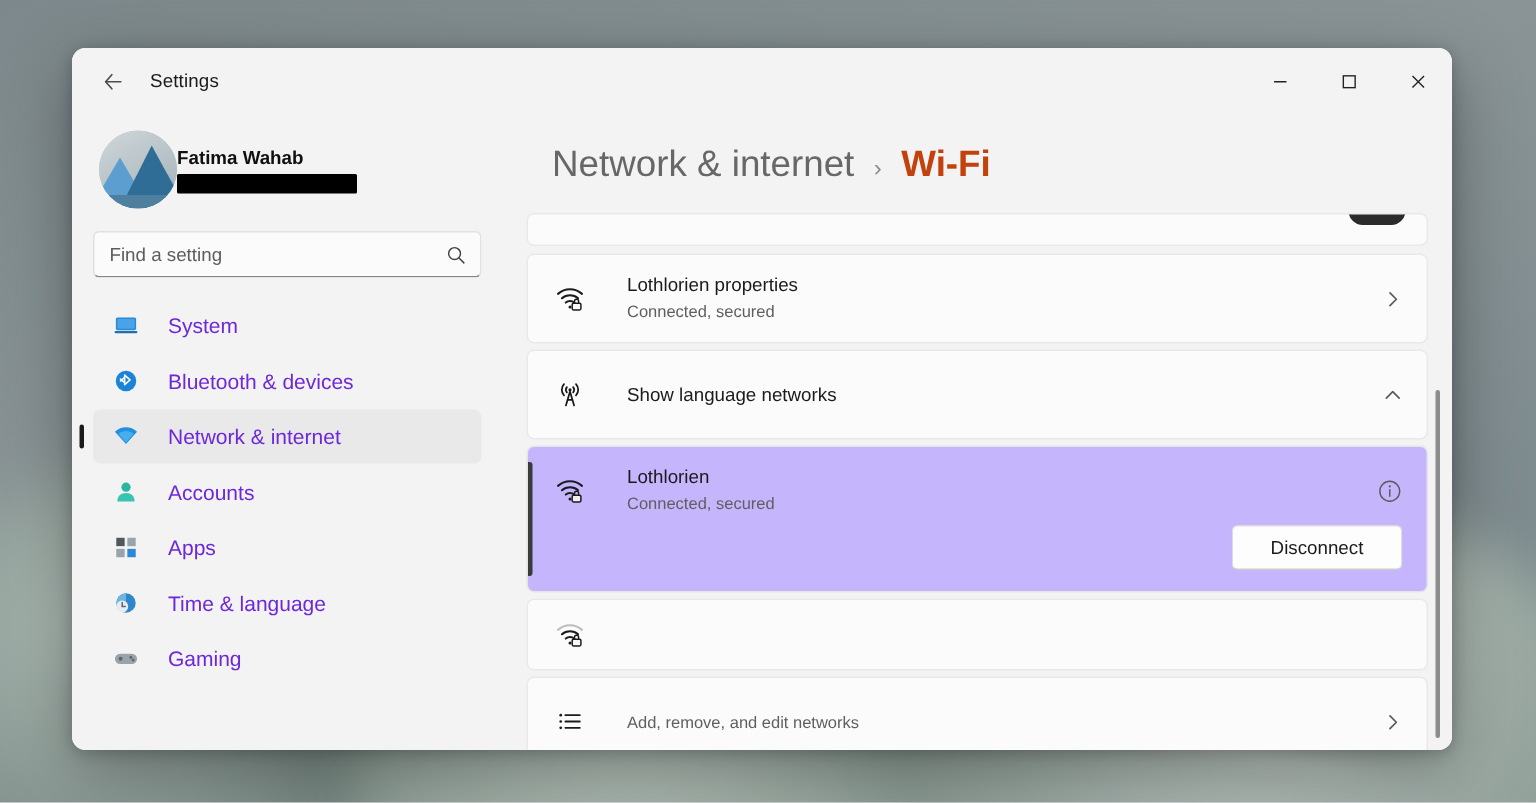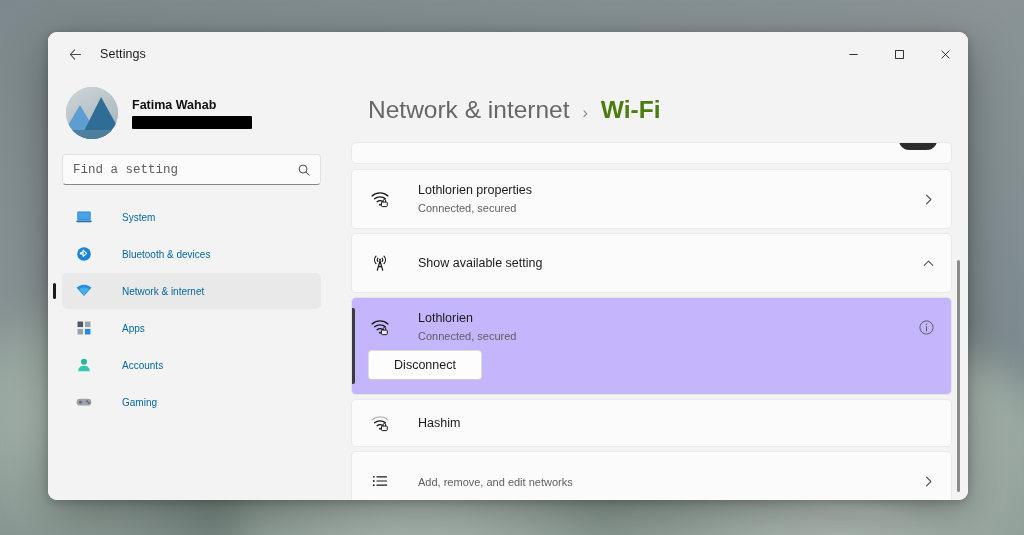--- a/index.html
+++ b/index.html
@@ -120,21 +120,21 @@
   .avatar .sky { position:absolute; inset:0;
     background: linear-gradient(150deg,#cfd6d8 0%, #b6c2c7 55%, #9fb0b8 100%); }
   .avatar .mtn1 { position:absolute; left:-6px; bottom:0; width:40px; height:34px;
     background:#5b9ecf; clip-path: polygon(50% 0, 100% 100%, 0 100%); }
   .avatar .mtn2 { position:absolute; left:14px; bottom:0; width:44px; height:42px;
     background:#2f6d96; clip-path: polygon(48% 0, 100% 100%, 0 100%); }
   .avatar .mtn3 { position:absolute; right:-8px; bottom:0; width:30px; height:24px;
     background:#7fa9c4; clip-path: polygon(50% 0, 100% 100%, 0 100%); }
   .avatar .base { position:absolute; left:0; right:0; bottom:0; height:9px;
     background:#4e7f9e; }
-  .acct-text { margin-left: 14px; }
+  .acct-text { margin-left: 0; }
   .acct-name { font-size: 12.5px; font-weight: bold; color: #101010; }
   .acct-mail {
     margin-top: 4px;
     width: 120px; height: 13px;
     background: #000;
     border-radius: 1px;
   }
 
   .searchbox {
     position: relative;
@@ -142,21 +142,21 @@
     height: 31px;
     background: #fbfbfb;
     border: 1px solid #e1e1e1;
     border-bottom: 1px solid #868686;
     border-radius: 4px;
     display: flex;
     align-items: center;
   }
   .searchbox input {
     border: 0; outline: 0; background: transparent;
-    font-family: Liberation Mono, monospace;
+    font-family: Liberation Sans, sans-serif;
     font-size: 12.5px;
     color: #000000;
     padding: 0 30px 0 10px;
     width: 100%;
     height: 100%;
   }
   .searchbox input::placeholder { color: #5d5d5d; }
   .search-icon { position: absolute; right: 9px; color: #444; display:flex; }
 
   .nav { padding: 0 2px; }
@@ -177,42 +177,42 @@
     transform: translateY(-50%);
     width: 3px; height: 16px;
     border-radius: 2px;
     background: #1b1b1b;
   }
   .nav-icon {
     width: 20px; height: 20px;
     flex: 0 0 20px;
     display: flex; align-items: center; justify-content: center;
   }
-  .nav-label { margin-left: 28px; font-size: 10px; color: #0369a1; }
+  .nav-label { margin-left: 18px; font-size: 14px; color: #6d28d9; }
 
   
   .content {
     flex: 1;
     min-width: 0;
     background: #f3f3f3;
     position: relative;
     padding-left: 12px;
     display: flex;
     flex-direction: column;
   }
   .breadcrumb {
     padding: 20px 0 18px 21px;
     display: flex;
     align-items: baseline;
     gap: 13px;
     flex: 0 0 auto;
   }
   .bc-parent { font-size: 24.5px; color: #676767; }
   .bc-sep { font-size: 16px; color: #8a8a8a; }
-  .bc-current { font-size: 24.5px; color: #4d7c0f; font-weight: bold; }
+  .bc-current { font-size: 24.5px; color: #c2410c; font-weight: bold; }
 
   .scrollarea {
     flex: 1;
     min-height: 0;
     overflow: hidden;
     position: relative;
     padding-right: 16px;
     padding-left: 4px;
   }
 
@@ -263,21 +263,21 @@
   .card.network-selected::before {
     content: "";
     position: absolute;
     left: 0; top: 10px; bottom: 10px;
     width: 3px;
     border-radius: 0 2px 2px 0;
     background: #3b3b3b;
   }
   .net-btn-row {
     display: flex;
-    justify-content: flex-start;
+    justify-content: flex-end;
     padding: 0 16px;
     margin-top: -6px;
   }
   .btn {
     background: #fdfdfd;
     border: 1px solid #dcdcdc;
     border-bottom-color: #cdcdcd;
     border-radius: 4px;
     font-family: "Liberation Sans", sans-serif;
     font-size: 12.5px;
@@ -406,39 +406,50 @@
                 <path d="M4.4 8.1 C6.1 6.7 8 6 10 6 C12 6 13.9 6.7 15.6 8.1 L10 14.5 Z" fill="#49aeee"></path>
               </svg>
             </span>
             <span class="nav-label">Network &amp; internet</span>
           </div>
 
 
           <div class="nav-item">
             <span class="nav-icon">
               <svg width="18" height="18" viewBox="0 0 20 20">
+                <circle cx="10" cy="6.4" r="3.4" fill="#2bb5a0"></circle>
+                <path d="M3.6 17 C3.6 12.8 6.4 10.8 10 10.8 C13.6 10.8 16.4 12.8 16.4 17 Z" fill="#36c5ae"></path>
+              </svg>
+            </span>
+            <span class="nav-label">Accounts</span>
+          </div>
+
+          <div class="nav-item">
+            <span class="nav-icon">
+              <svg width="18" height="18" viewBox="0 0 20 20">
                 <rect x="2.8" y="2.8" width="6.2" height="6.2" fill="#50575e"></rect>
                 <rect x="11" y="2.8" width="6.2" height="6.2" fill="#9aa2aa"></rect>
                 <rect x="2.8" y="11" width="6.2" height="6.2" fill="#9aa2aa"></rect>
                 <rect x="11" y="11" width="6.2" height="6.2" fill="#2b88d8"></rect>
               </svg>
             </span>
             <span class="nav-label">Apps</span>
           </div>
 
           <div class="nav-item">
             <span class="nav-icon">
               <svg width="18" height="18" viewBox="0 0 20 20">
-                <circle cx="10" cy="6.4" r="3.4" fill="#2bb5a0"></circle>
-                <path d="M3.6 17 C3.6 12.8 6.4 10.8 10 10.8 C13.6 10.8 16.4 12.8 16.4 17 Z" fill="#36c5ae"></path>
-              </svg>
-            </span>
-            <span class="nav-label">Accounts</span>
-          </div>
-
+                <circle cx="10" cy="10" r="7.2" fill="#2f87c9"></circle>
+                <path d="M10 2.8 A7.2 7.2 0 0 0 10 17.2 Z" fill="#6fb4e0"></path>
+                <circle cx="7.2" cy="12.6" r="4.4" fill="#e8ecef"></circle>
+                <path d="M7.2 9.6 V12.6 H9.4" fill="none" stroke="#5a646c" stroke-width="1.1" stroke-linecap="round"></path>
+              </svg>
+            </span>
+            <span class="nav-label">Time &amp; language</span>
+          </div>
 
           <div class="nav-item">
             <span class="nav-icon">
               <svg width="18" height="18" viewBox="0 0 20 20">
                 <rect x="1.8" y="6.4" width="16.4" height="7.6" rx="3.8" fill="#9aa2aa"></rect>
                 <circle cx="6" cy="10.2" r="1.5" fill="#5c646c"></circle>
                 <circle cx="13.6" cy="9.2" r="1.1" fill="#5c646c"></circle>
                 <circle cx="15.3" cy="11.2" r="1.1" fill="#5c646c"></circle>
               </svg>
             </span>
@@ -492,21 +503,21 @@
                 <svg width="20" height="20" viewBox="0 0 22 22">
                   <path d="M6.6 3.4 A6 6 0 0 0 6.6 11.6" fill="none" stroke="currentColor" stroke-width="1.3" stroke-linecap="round"></path>
                   <path d="M15.4 3.4 A6 6 0 0 1 15.4 11.6" fill="none" stroke="currentColor" stroke-width="1.3" stroke-linecap="round"></path>
                   <path d="M8.7 5.6 A3 3 0 0 0 8.7 9.4" fill="none" stroke="currentColor" stroke-width="1.3" stroke-linecap="round"></path>
                   <path d="M13.3 5.6 A3 3 0 0 1 13.3 9.4" fill="none" stroke="currentColor" stroke-width="1.3" stroke-linecap="round"></path>
                   <circle cx="11" cy="7.5" r="1.15" fill="currentColor"></circle>
                   <path d="M11 8.8 L8 19 M11 8.8 L14 19 M9.2 15 H12.8" fill="none" stroke="currentColor" stroke-width="1.3" stroke-linecap="round"></path>
                 </svg>
               </span>
               <div class="row-text">
-                <div class="row-title">Show available setting</div>
+                <div class="row-title">Show language networks</div>
               </div>
               <span class="row-action">
                 <svg width="13" height="13" viewBox="0 0 14 14">
                   <path d="M2.4 9 L7 4.4 L11.6 9" fill="none" stroke="currentColor" stroke-width="1.25" stroke-linecap="round" stroke-linejoin="round"></path>
                 </svg>
               </span>
             </div>
           </div>
 
           <div class="card network-selected">
@@ -543,23 +554,20 @@
               <span class="row-icon">
                 <svg width="20" height="20" viewBox="0 0 22 22">
                   <path d="M2.2 7.6 C4.8 5.3 7.8 4.2 11 4.2 C14.2 4.2 17.2 5.3 19.8 7.6" fill="none" stroke="#bdbdbd" stroke-width="1.5" stroke-linecap="round"></path>
                   <path d="M5.1 10.8 C6.8 9.3 8.9 8.6 11 8.6 C13.1 8.6 15.2 9.3 16.9 10.8" fill="none" stroke="currentColor" stroke-width="1.5" stroke-linecap="round"></path>
                   <path d="M7.9 14 C8.8 13.2 9.9 12.8 11 12.8 C12.1 12.8 13.2 13.2 14.1 14" fill="none" stroke="currentColor" stroke-width="1.5" stroke-linecap="round"></path>
                   <circle cx="11" cy="17.2" r="1.1" fill="currentColor"></circle>
                   <rect x="12.6" y="14.4" width="6.4" height="5" rx="1" fill="#fbfbfb" stroke="currentColor" stroke-width="1.1"></rect>
                   <path d="M14.3 14.4 V13.1 A1.5 1.5 0 0 1 17.3 13.1 V14.4" fill="none" stroke="currentColor" stroke-width="1.1"></path>
                 </svg>
               </span>
-              <div class="row-text">
-                <div class="row-title">Hashim</div>
-              </div>
             </div>
           </div>
 
           <div class="card">
             <div class="row">
               <span class="row-icon">
                 <svg width="20" height="20" viewBox="0 0 22 22">
                   <circle cx="4.2" cy="6.4" r="1" fill="currentColor"></circle>
                   <circle cx="4.2" cy="11" r="1" fill="currentColor"></circle>
                   <circle cx="4.2" cy="15.6" r="1" fill="currentColor"></circle>

